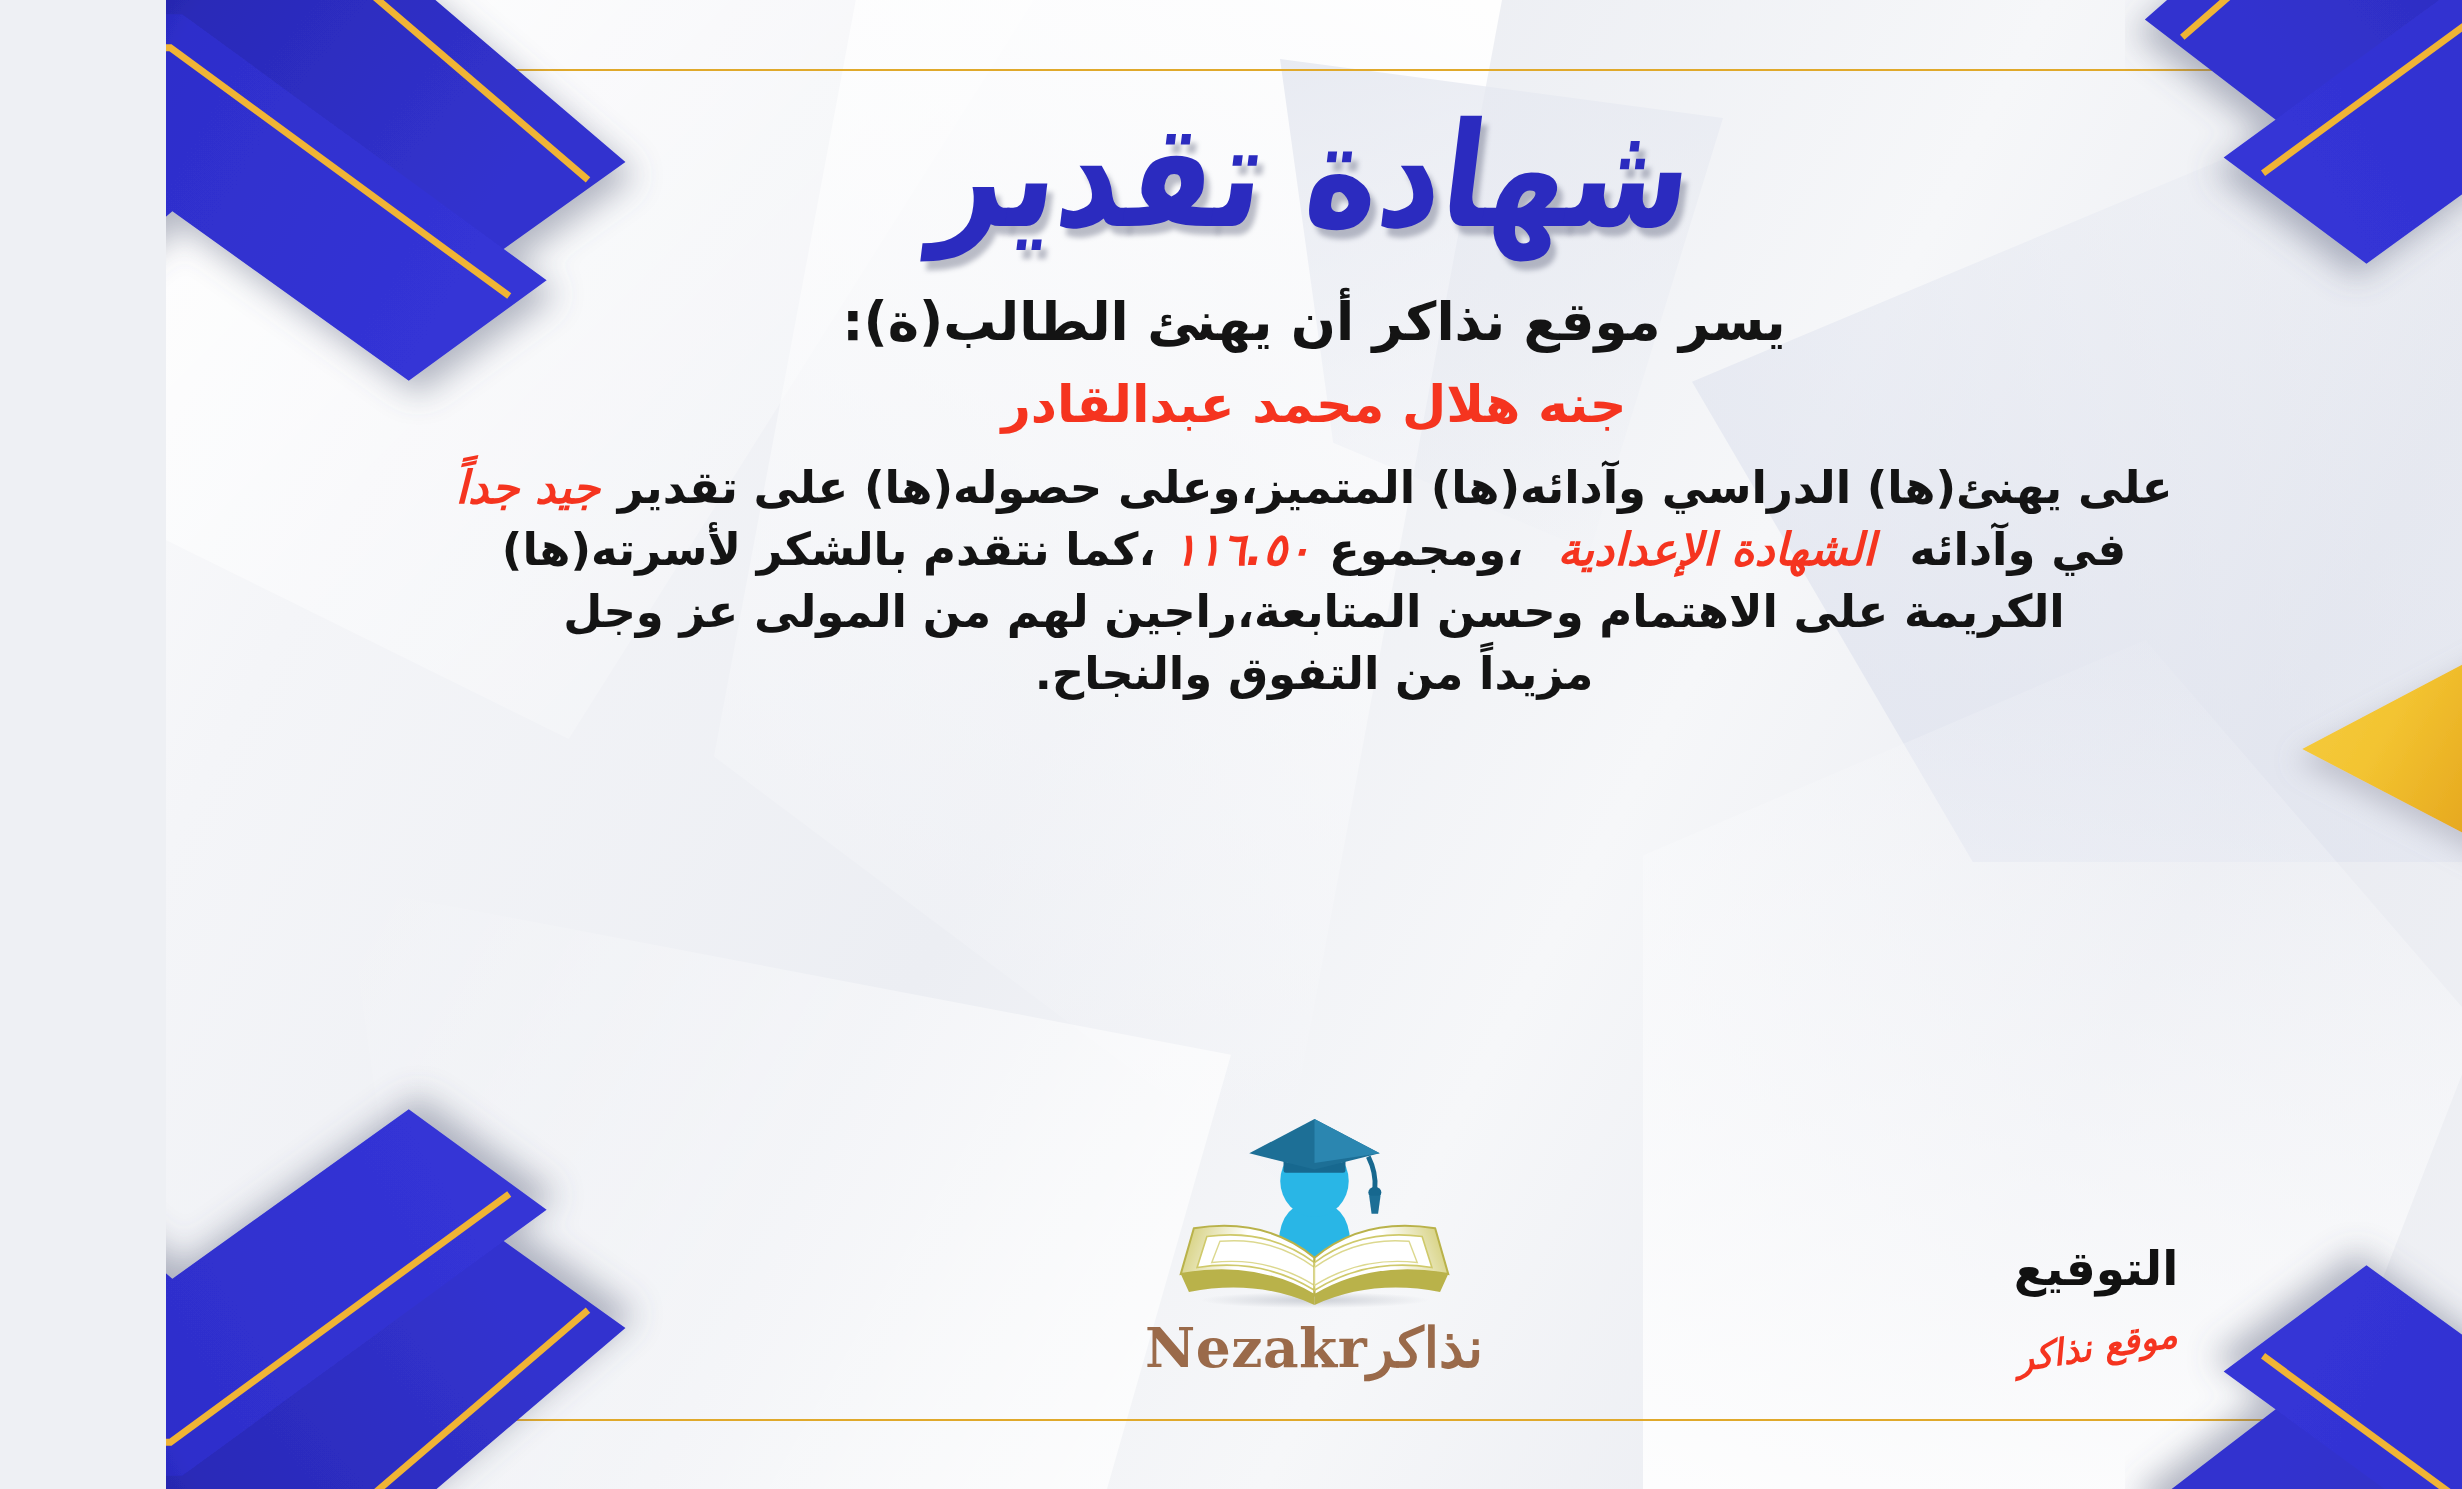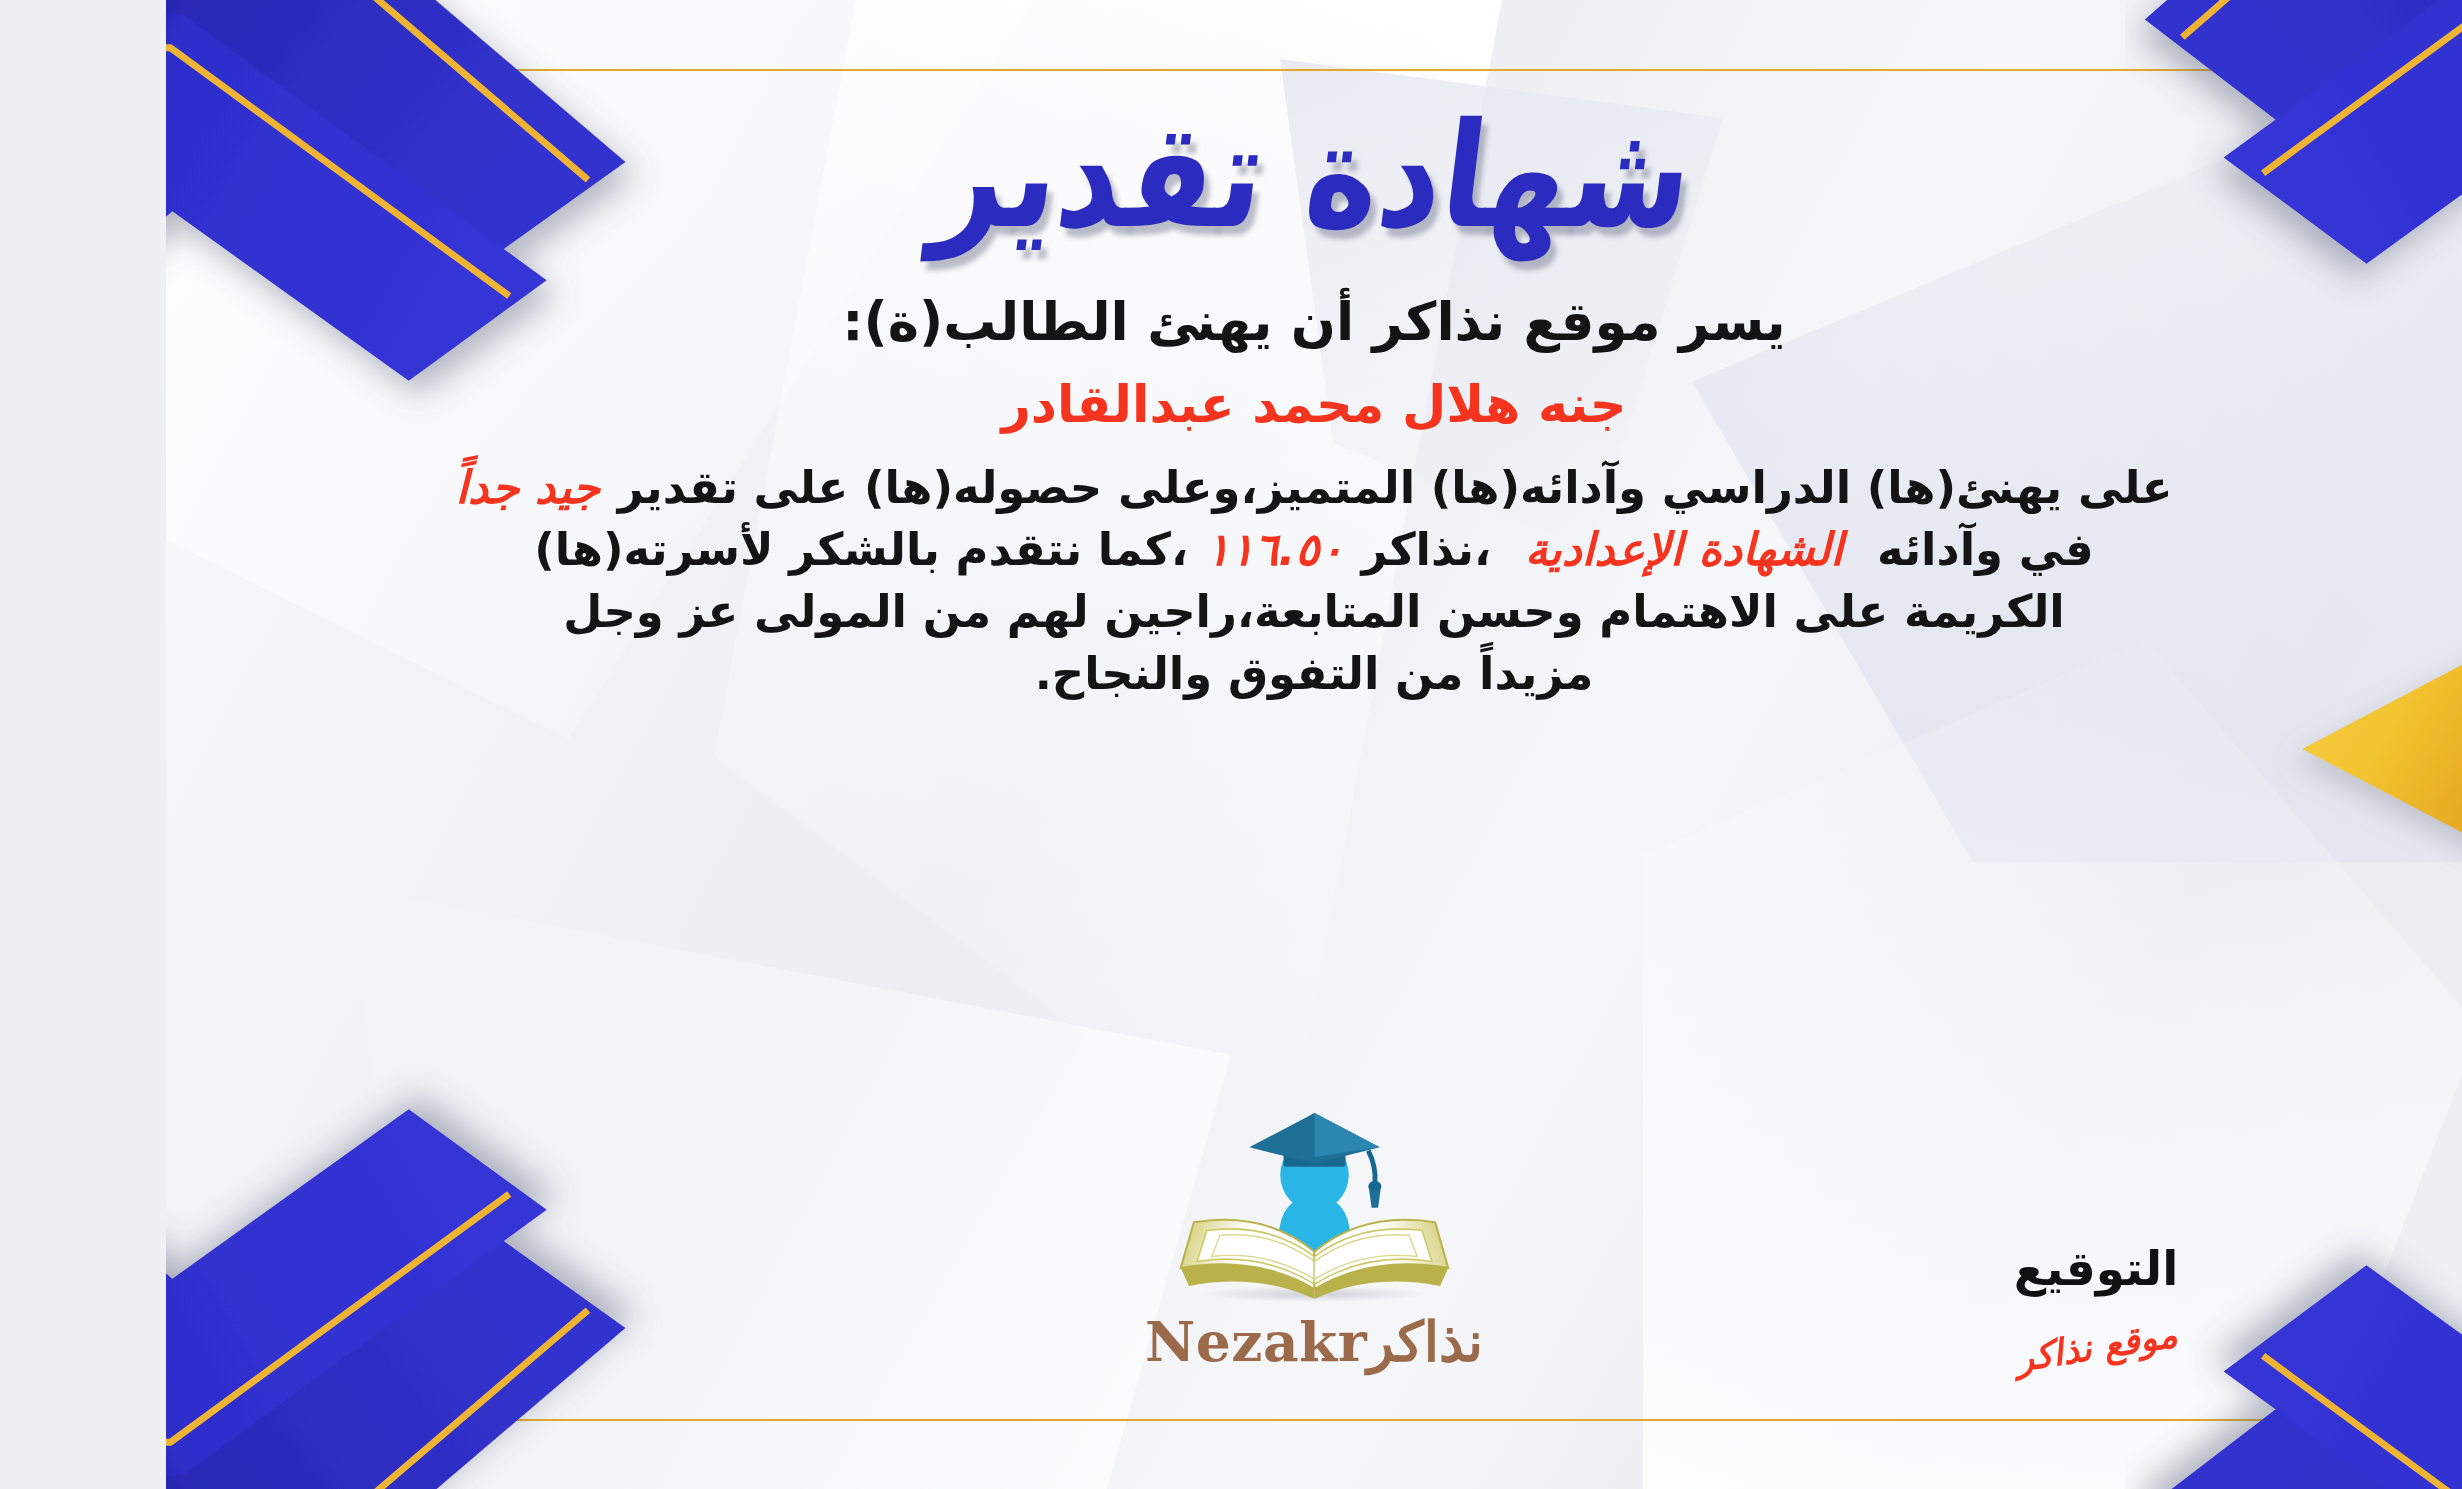--- a/index.html
+++ b/index.html
@@ -96,21 +96,21 @@
   }
   .sign-label{font-size:47px;font-weight:700;color:#111;}
   .sign-script{
     margin-top:28.6px;font-size:36px;color:#f5341f;font-weight:600;
     font-family:"DejaVu Serif","Liberation Serif",serif;
     font-style:italic;transform:rotate(-9deg);white-space:nowrap;
     letter-spacing:1px;
   }
 
   .logo{
-    position:absolute;left:50%;transform:translateX(-50%);bottom:22px;
+    position:absolute;left:50%;transform:translateX(-50%);bottom:16px;
     width:404px;display:flex;flex-direction:column;align-items:center;
   }
   .logo-mark{width:345px;height:212px;}
   .logo-mark svg{width:100%;height:100%;display:block;}
   .logo-text{
     margin-top:-3px;font-size:55px;font-weight:700;color:#9a6a4a;
     letter-spacing:0.5px;white-space:nowrap;
     font-family:"DejaVu Serif","Liberation Serif",serif;
   }
 </style>
@@ -216,21 +216,21 @@
 
     <div class="salutation">يسر موقع نذاكر أن يهنئ الطالب(ة):</div>
 
     <div class="student-name">جنه هلال محمد عبدالقادر</div>
 
     <div class="body-block">
       <div class="body-line">
         <span>على يهنئ(ها) الدراسي وآدائه(ها) المتميز،وعلى حصوله(ها) على تقدير</span><span class="sp-sm"></span><span class="hl">جيد جداً</span>
       </div>
       <div class="body-line">
-        <span>في وآدائه</span><span class="sp"></span><span class="hl">الشهادة الإعدادية</span><span class="sp"></span><span>،نذاكر</span><span class="sp-sm"></span><span class="hl">١١٦.٥٠</span><span class="sp-sm"></span><span>،كما نتقدم بالشكر لأسرته(ها)</span>
+        <span>في وآدائه</span><span class="sp"></span><span class="hl">الشهادة الإعدادية</span><span class="sp"></span><span>،ومجموع</span><span class="sp-sm"></span><span class="hl">١١٦.٥٠</span><span class="sp-sm"></span><span>،كما نتقدم بالشكر لأسرته(ها)</span>
       </div>
       <div class="body-line">الكريمة على الاهتمام وحسن المتابعة،راجين لهم من المولى عز وجل</div>
       <div class="body-line">مزيداً من التفوق والنجاح.</div>
     </div>
 
     <div class="footer">
 
       <div class="sign-col">
         <div class="sign-label">التوقيع</div>
         <div class="sign-script">موقع نذاكر</div>

